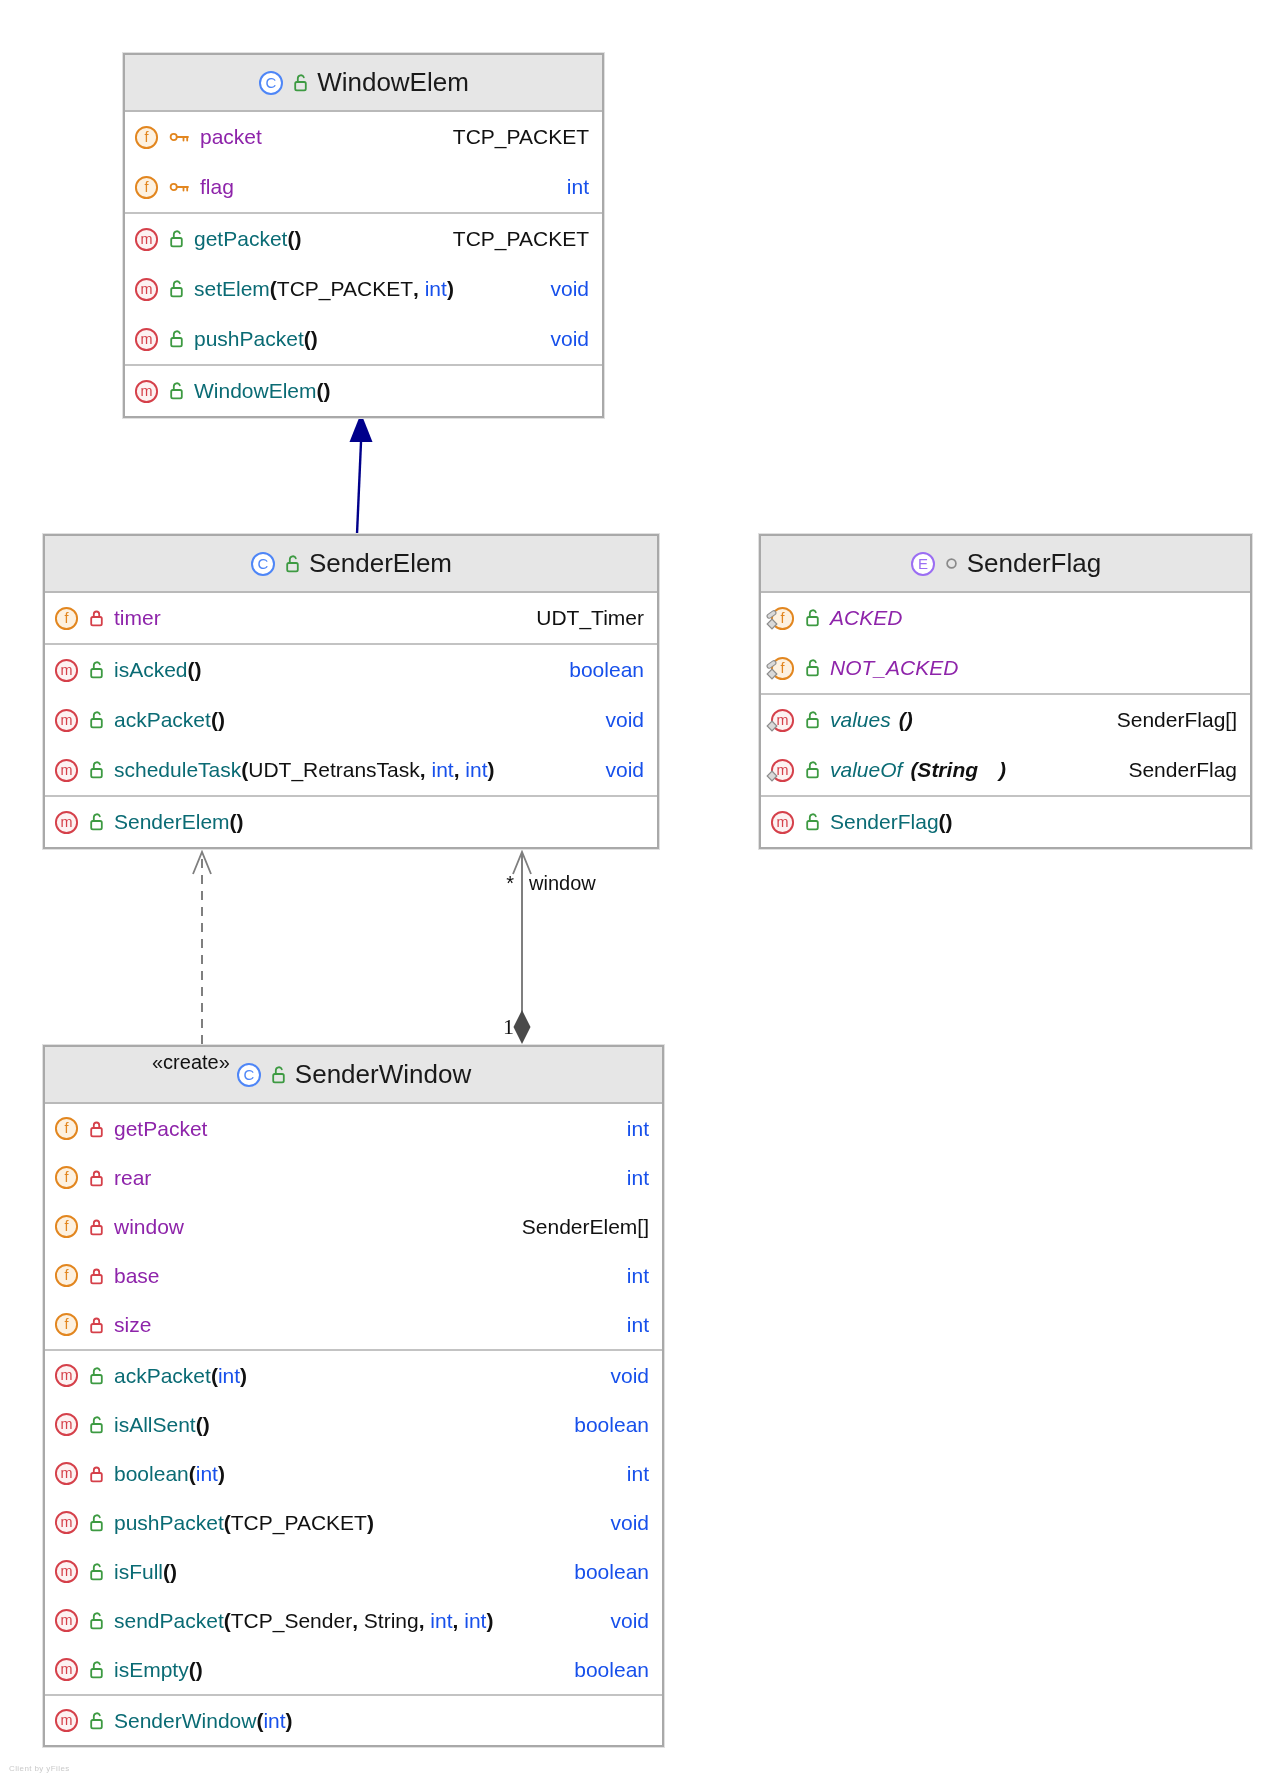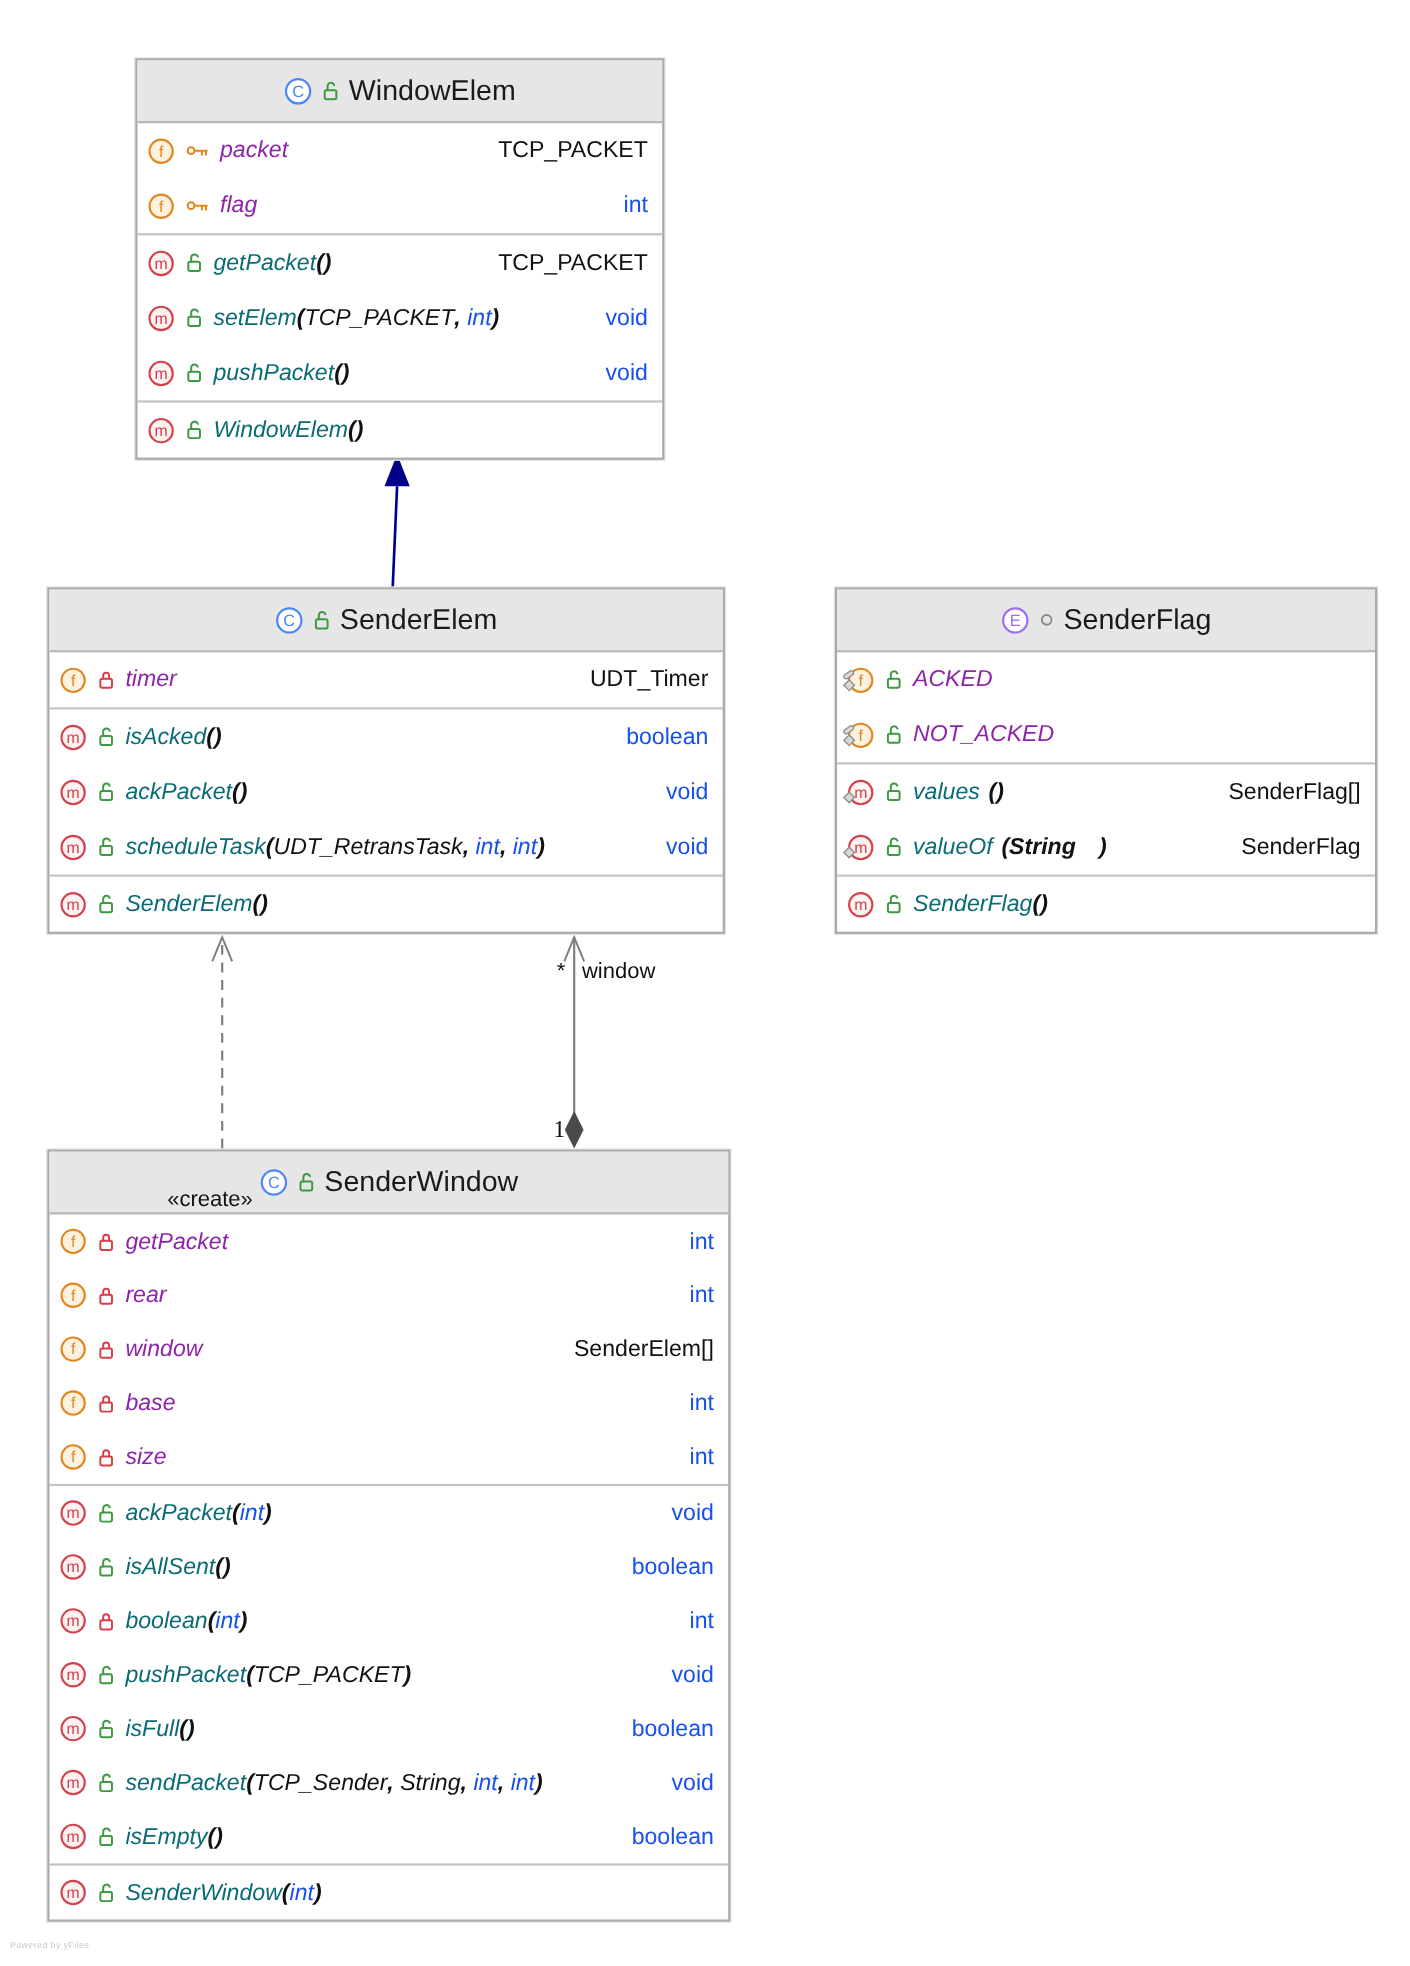--- a/index.html
+++ b/index.html
@@ -21,21 +21,21 @@
   .uml-section + .uml-section{border-top:2px solid #c3c3c3;}
   .uml-row{
     display:flex;align-items:center;gap:10px;
     padding:0 13px 0 9px;font-size:21px;color:#111;
   }
   .micon{position:relative;width:25px;height:25px;flex:0 0 auto;}
   .micon > svg{display:block;}
   .mark-diamond{position:absolute;left:-4px;bottom:-4px;}
   .mark-pin{position:absolute;left:-5px;top:-5px;}
   .vis{flex:0 0 auto;display:flex;align-items:center;}
-  .sig{white-space:pre;font-style:italic;}
+  .sig{white-space:pre;}
   .fname{color:#8e24aa;}
   .mname{color:#0a6b74;text-align:center;}
   .bold{font-weight:700;color:#111;}
   .kw{color:#1750eb;}
   .typ{margin-left:auto;white-space:pre;color:#111;}
   .typ.kw{color:#1750eb;}
   .it{font-style:italic;}
   .gap{display:inline-block;width:8px;}
   .edge-label{position:absolute;font-size:20px;color:#111;z-index:5;white-space:nowrap;}
   .serif{font-family:"Liberation Serif",serif;font-size:22px;}
@@ -632,19 +632,19 @@
     <rect x="2.2" y="9" width="10.6" height="8.3" rx="1.6" fill="none" stroke="#3d9a42" stroke-width="1.8"></rect>
     <path d="M4.8 9 V5.4 A3.1 3.1 0 0 1 10.8 4.3" fill="none" stroke="#3d9a42" stroke-width="1.8" stroke-linecap="round"></path>
               </svg>
             </span>
             <span class="sig"><span class="mname">SenderWindow</span><span class="bold">(</span><span class="kw">int</span><span class="bold">)</span></span>
           </div>
         </div>
       </div>
     </div>
 
-  <div class="edge-label" style="left:152px;top:1051px;margin-top:28px;">«create»</div>
+  <div class="edge-label" style="left:152px;top:1051px;">«create»</div>
   <div class="edge-label" style="left:488px;top:872px;width:26px;text-align:right;">*</div>
   <div class="edge-label" style="left:529px;top:872px;">window</div>
   <div class="edge-label serif" style="left:492px;top:1014px;width:22px;text-align:right;">1</div>
 
-  <div id="watermark">Powered by yFiles</div>
+  <div id="watermark">Client by yFiles</div>
 </div>
 
 </body></html>

